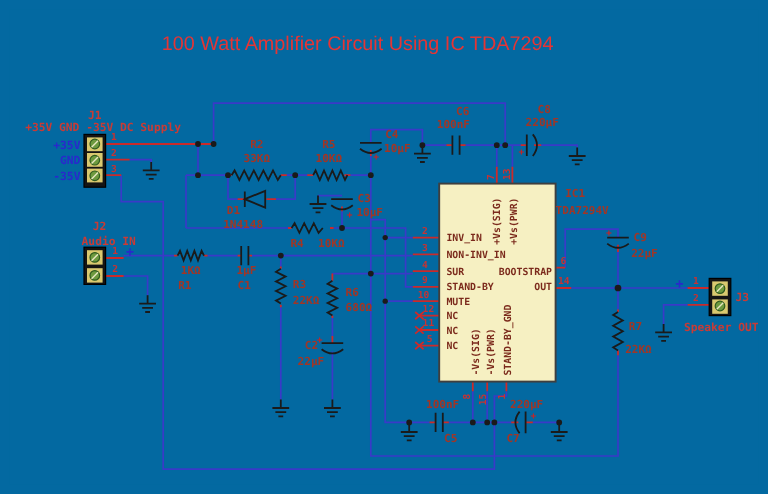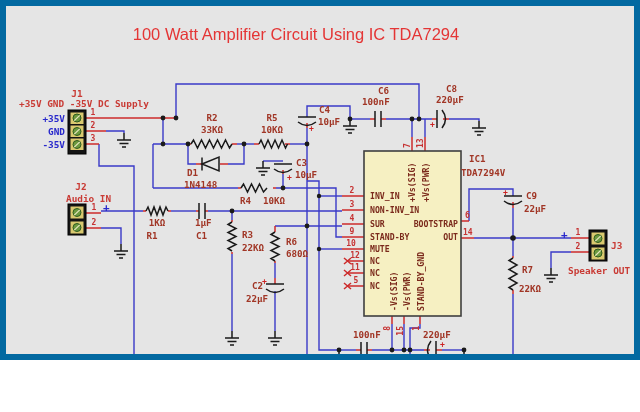--- a/index.html
+++ b/index.html
@@ -1,16 +1,16 @@
 <!DOCTYPE html>
 <html><head>
 <meta charset="utf-8">
 <style>
   html,body{margin:0;padding:0;background:#fff;}
-  .frame{position:relative;width:640px;height:360px;box-sizing:border-box;border:6px solid #0369a1;background:#e5e5e5;overflow:hidden;}
+  .frame{position:relative;width:640px;height:412px;box-sizing:border-box;border:8px solid #0369a1;background:#0369a1;overflow:hidden;}
   svg{display:block;}
   text{font-family:"DejaVu Sans Mono",monospace;}
   .title{font-family:"Liberation Sans",sans-serif;font-size:16.5px;fill:#e43535;}
   .lbl{font-size:9.2px;font-weight:bold;fill:#a13626;}
   .desc{font-size:9.4px;font-weight:bold;fill:#c93b35;}
   .jref{font-size:9.4px;font-weight:bold;fill:#c93b35;}
   .bluelbl{font-size:9.4px;font-weight:bold;fill:#2929cc;}
   .bplus{font-size:11px;font-weight:bold;fill:#2929cc;}
   .rplus{font-size:8px;font-weight:bold;fill:#cc2222;}
   .pname{font-size:8.2px;font-weight:bold;fill:#7b2a1c;}

